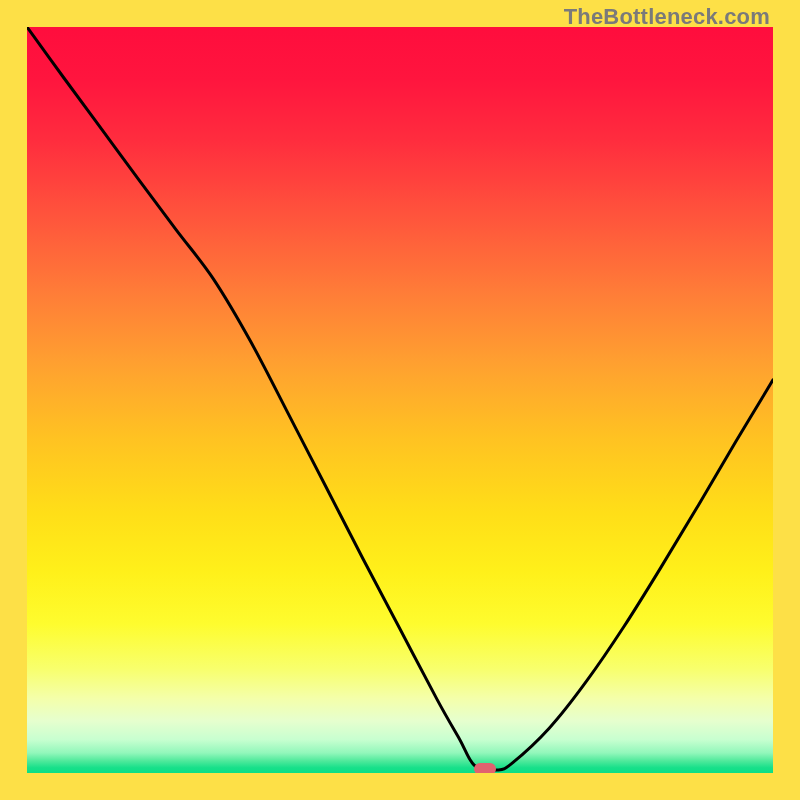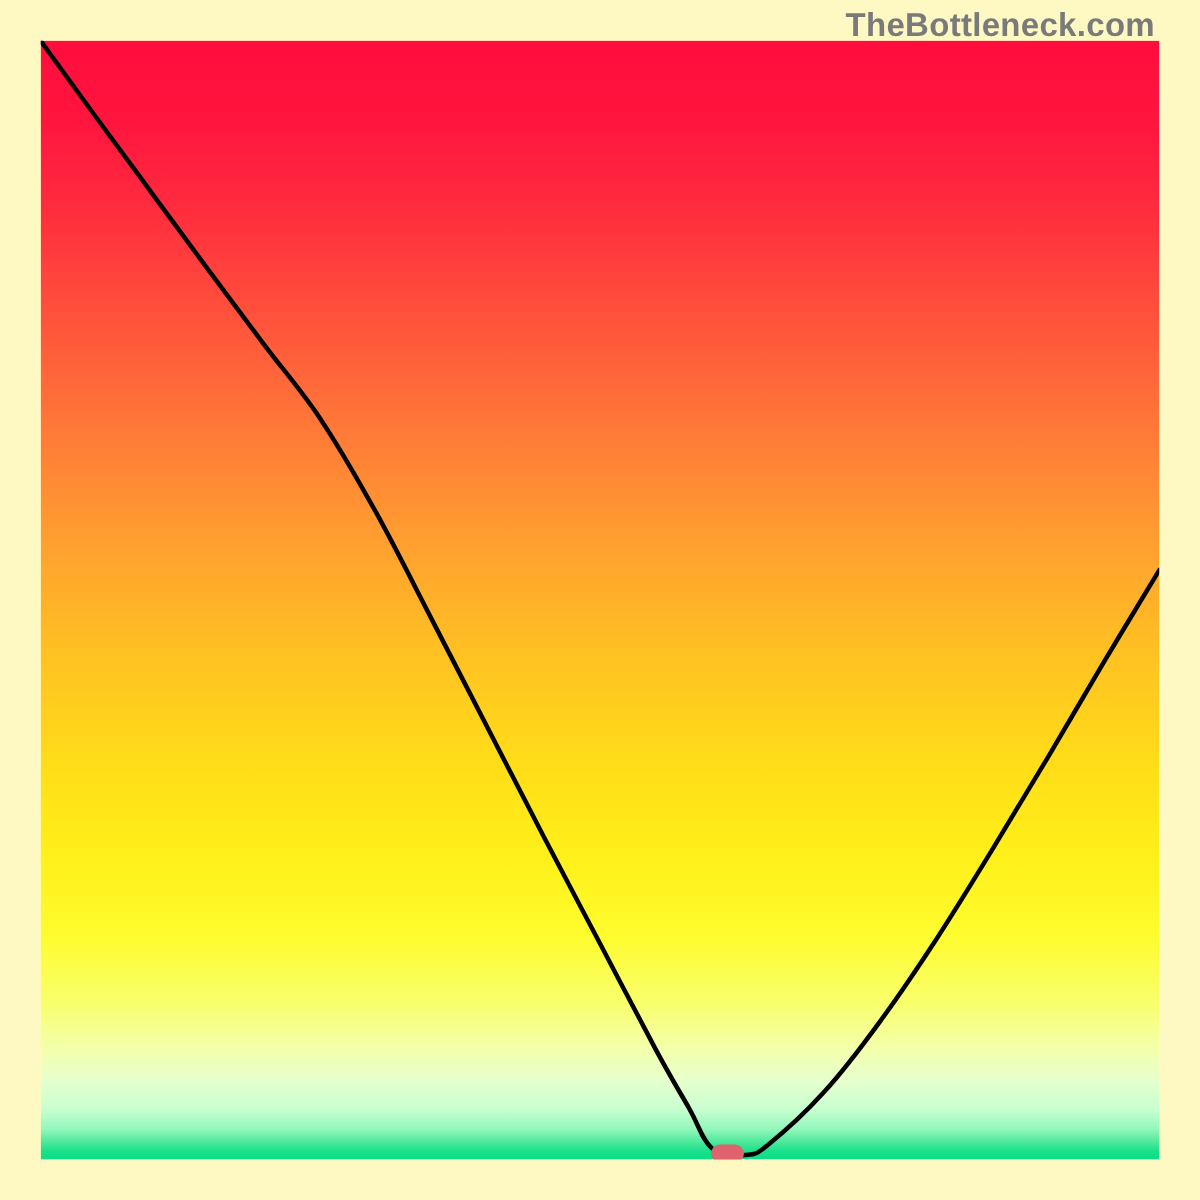--- a/index.html
+++ b/index.html
@@ -10,21 +10,21 @@
     background: #000;
     overflow: hidden;
     font-family: Arial, Helvetica, sans-serif;
   }
   .frame {
     position: absolute;
     left: 0;
     top: 0;
     width: 800px;
     height: 800px;
-    background: #fef9c3;
+    background: #fde047;
   }
   .plot {
     position: absolute;
     left: 27px;
     top: 27px;
     width: 746px;
     height: 746px;
     overflow: hidden;
   }
   .gradient {

